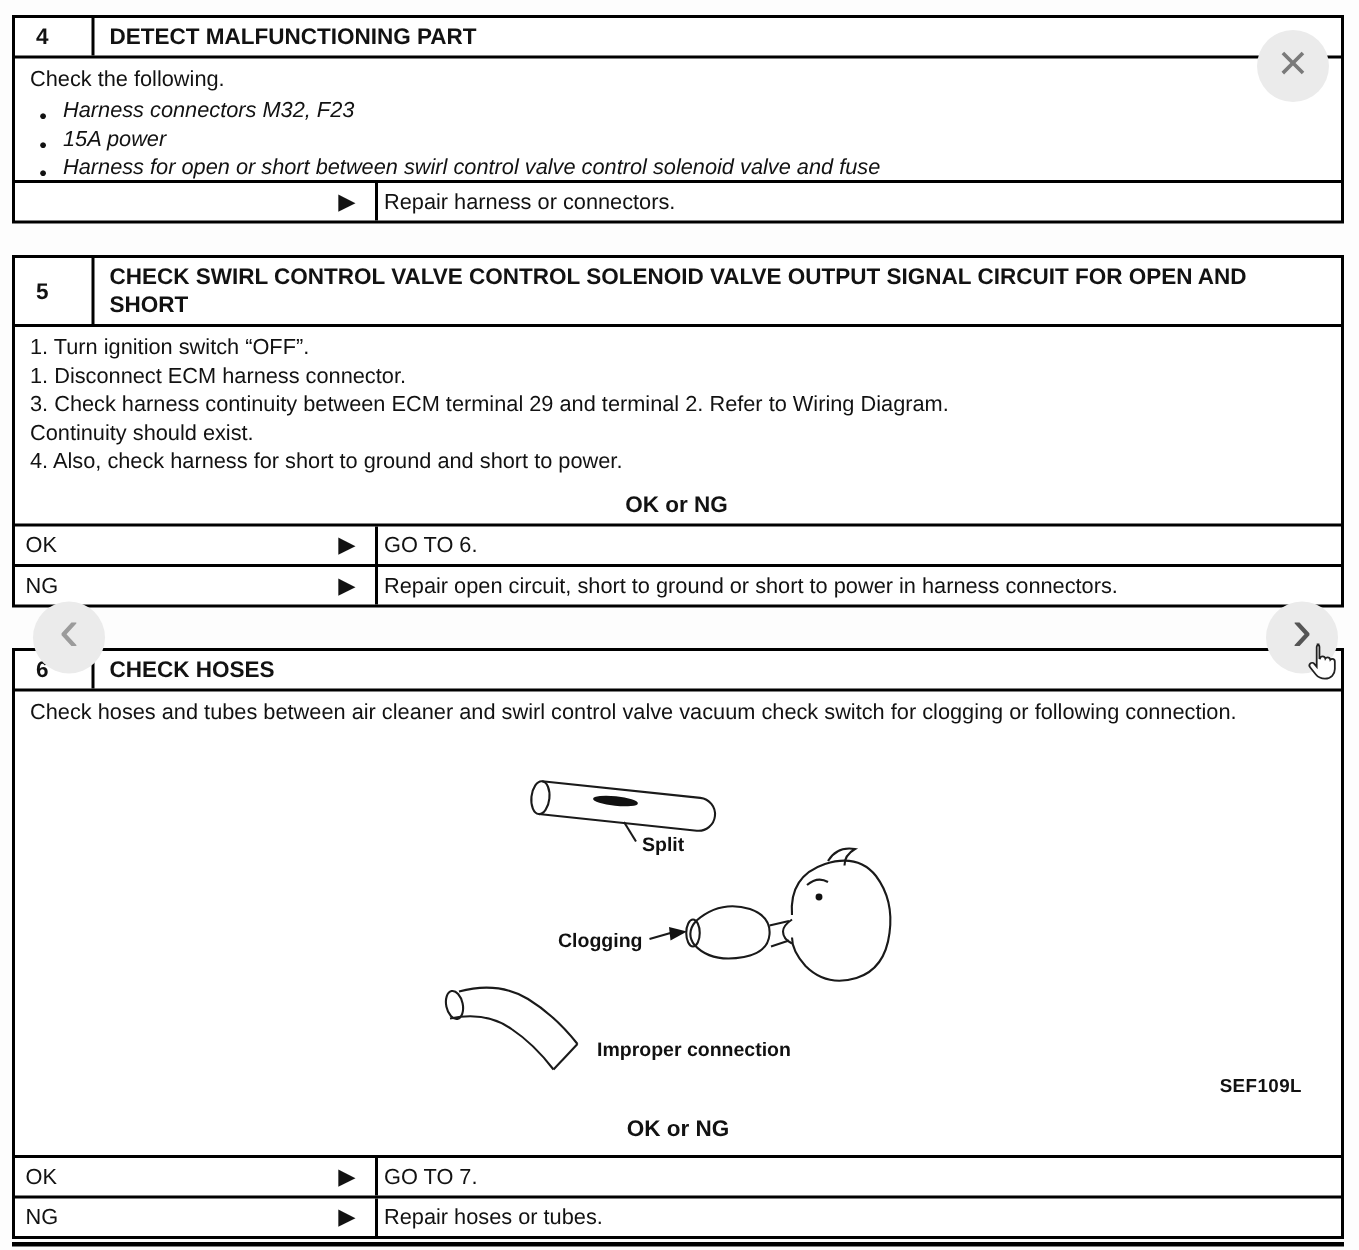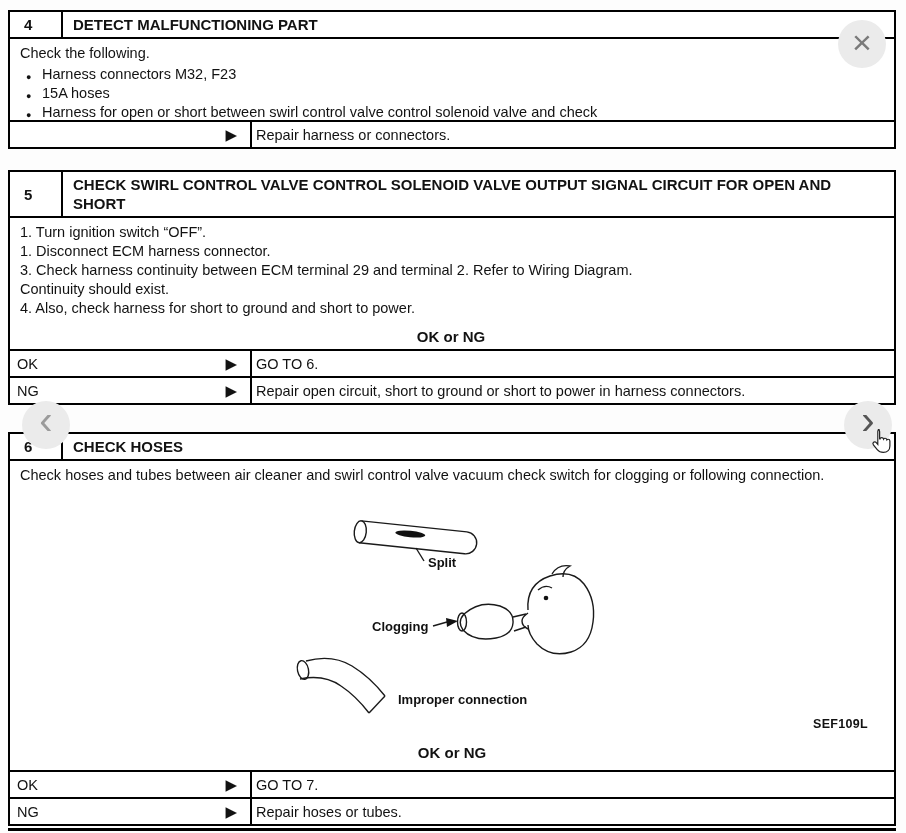--- a/index.html
+++ b/index.html
@@ -14,21 +14,21 @@
   .b6{top:432px;height:394px;}
   .block-header{display:flex;border-bottom:2px solid #000;font-weight:bold;flex:0 0 auto;}
   .num{width:53px;flex:0 0 53px;border-right:2px solid #000;display:flex;align-items:center;
     padding-left:14px;font-size:15px;box-sizing:border-box;}
   .title-cell{flex:1;padding:3px 10px;font-size:15px;line-height:19px;display:flex;align-items:center;}
   .title-cell span{display:block;max-width:800px;}
   .block-body{flex:1 1 auto;position:relative;font-size:14.5px;line-height:19px;
     padding:5px 10px 12px 8px;overflow:hidden;}
   .intro{padding-left:2px;}
   .bullets{margin:2px 0 0;padding:0;list-style:none;}
-  .bullets li{position:relative;padding-left:24px;}
+  .bullets li{position:relative;padding-left:24px;font-style:italic;}
   .bullets li::before{content:"●";position:absolute;left:8px;top:3px;font-size:9px;}
   .steps div{padding-left:2px;}
   .note{font-weight:normal;padding-left:48px;}
   .decision{text-align:center;font-weight:bold;font-size:15px;margin-top:9px;}
   .decision-abs{position:absolute;left:0;right:0;top:282px;text-align:center;font-weight:bold;font-size:15px;}
   .result-row{display:flex;border-top:2px solid #000;flex:0 0 27px;height:27px;
     align-items:stretch;font-size:14.5px;box-sizing:border-box;}
   .result-left{width:242px;flex:0 0 242px;border-right:2px solid #000;display:flex;
     align-items:center;padding:0 13px 0 7px;box-sizing:border-box;}
   .arrow{font-size:15px;line-height:1;margin-left:auto;}
@@ -57,22 +57,22 @@
     <div class="block-header">
       <div class="num">4</div>
       <div class="title-cell">
         <span>DETECT MALFUNCTIONING PART</span>
       </div>
     </div>
     <div class="block-body">
       <div class="intro">Check the following.</div>
       <ul class="bullets">
         <li>Harness connectors M32, F23</li>
-        <li>15A hoses</li>
-        <li>Harness for open or short between swirl control valve control solenoid valve and check</li>
+        <li>15A power</li>
+        <li>Harness for open or short between swirl control valve control solenoid valve and fuse</li>
       </ul>
     </div>
     <div class="result-row">
       <div class="result-left">
         <span></span>
         <span class="arrow">▶</span>
       </div>
       <div class="result-action">Repair harness or connectors.</div>
     </div>
   </section>

